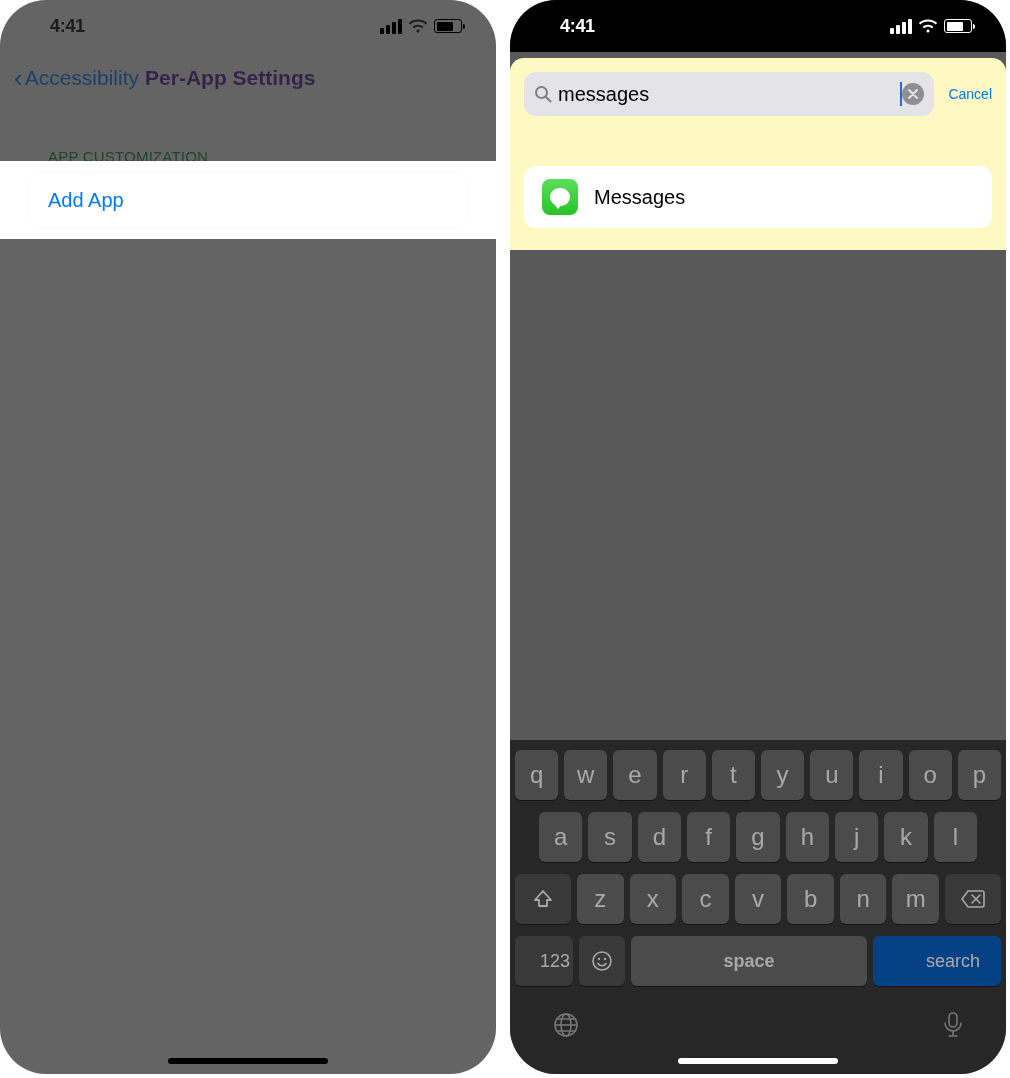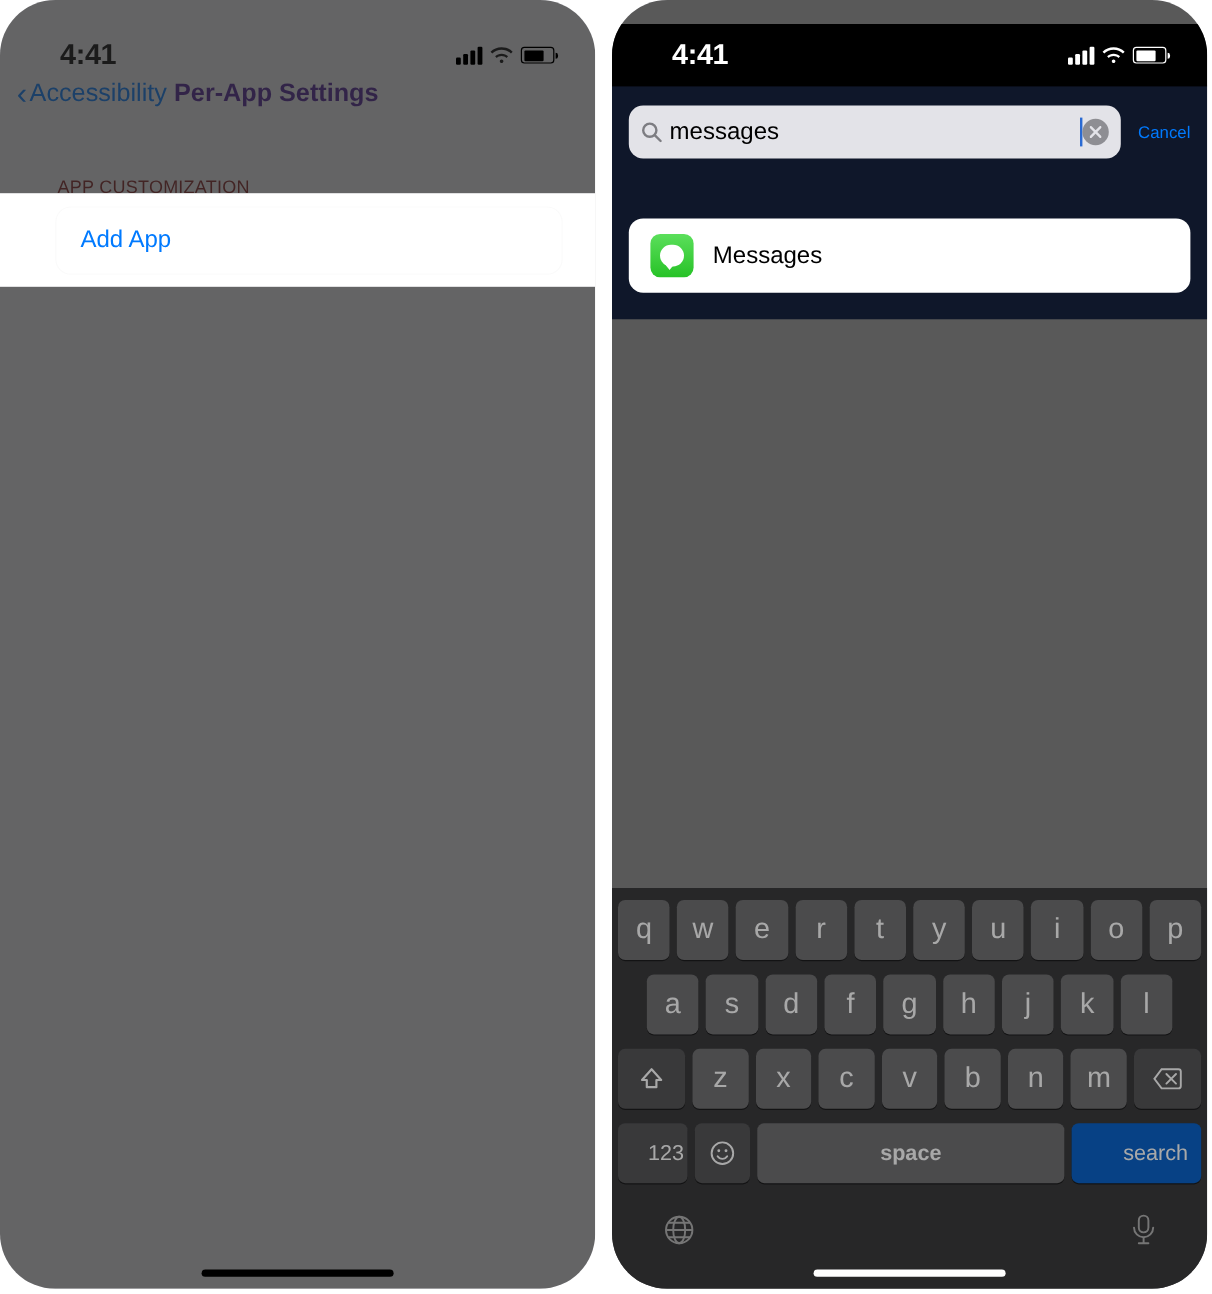--- a/index.html
+++ b/index.html
@@ -23,24 +23,23 @@
   
   .statusbar {
     position: absolute;
     top: 0; left: 0; right: 0;
     height: 52px;
     display: flex;
     align-items: center;
     justify-content: space-between;
     padding: 0 34px 0 50px;
     font-weight: 600;
-    font-size: 24px;
+    font-size: 18px;
     letter-spacing: -0.3px;
     z-index: 50;
-    margin-top: 20px;
   }
   .status-right { display: flex; align-items: center; gap: 6px; }
   .cell-bars { display: flex; align-items: flex-end; gap: 2px; }
   .cell-bars span { width: 4px; background: #000; border-radius: 1px; }
   .cell-bars span:nth-child(1){height:6px}
   .cell-bars span:nth-child(2){height:9px}
   .cell-bars span:nth-child(3){height:12px}
   .cell-bars span:nth-child(4){height:15px}
   .battery {
     width: 28px; height: 14px;
@@ -70,21 +69,21 @@
     display:flex; align-items:center;
     color:#007aff; font-size:21px;
   }
   .chev { font-size:26px; font-weight:300; margin-right:2px; line-height:1; }
   .title {
     font-weight:600; font-size:21px; color:#4c1d95;
     margin-left: 6px;
   }
   .section-header {
     position:absolute; top:148px; left:48px;
-    font-size:15px; color:#7f1d1d; letter-spacing:0.2px;
+    font-size:15px; color:#15803d; letter-spacing:0.2px;
     text-transform:uppercase;
   }
   .cell-row {
     position:absolute; top:172px; left:28px; right:28px;
     background:#fff; border-radius:12px;
     height:55px; display:flex; align-items:center;
     padding: 0 20px;
     color:#007aff; font-size:20px;
   }
   
@@ -93,41 +92,41 @@
     background:#fff; z-index:60;
   }
   .highlight-strip .cell-row{ position:static; margin:12px 28px 0; box-shadow:0 0 0 1px rgba(0,0,0,0.02);}
   
   .dim {
     position:absolute; inset:0; background:rgba(40,40,40,0.70);
     z-index:55;
   }
   .left-statusbar { color:#1b1b1b; z-index:57; }
   
-  .highlight-strip{ z-index:60;padding-left:19px; }
+  .highlight-strip{ z-index:60; }
 
   .home-indicator{
     position:absolute; bottom:10px; left:50%; transform:translateX(-50%);
     width:160px; height:6px; background:#000; border-radius:3px; z-index:70;
   }
   .right-statusbar{ color:#fff; background:#000; }
   .right-statusbar .cell-bars span{ background:#fff; }
   .right-statusbar .battery{ border-color:#fff; }
   .right-statusbar .battery::after{ background:#fff; }
   .right-statusbar .battery-fill{ background:#fff; }
 
   .right-dim{
     position:absolute; inset:0; background:#595959; z-index:1;
   }
   
   .sheet{
     position:absolute; top:58px; left:0; right:0;
-    background:#0f172a;
+    background:#fef9c3;
     border-radius: 14px 14px 0 0;
-    padding: 30px 14px 22px;
+    padding: 14px 14px 22px;
     z-index:10;
   }
   .sheet::before{
     content:''; position:absolute; top:-6px; left:50%; transform:translateX(-50%);
     width:44px; height:5px; background:#c9c9cd; border-radius:3px;
     display:none;
   }
   .search-row{ display:flex; gap:14px; align-items:center; }
   .searchbar{
     flex:1; height:44px; background:#e3e3e8; border-radius:12px;
@@ -187,21 +186,21 @@
     font-size:24px; flex:1;
     box-shadow: 0 1px 0 rgba(0,0,0,0.5);
   }
   .krow2{ padding: 0 24px; }
   .key-dark{ background:#565658; }
   .key-shift, .key-del{ width:56px; flex:none; }
   .krow4{ gap:6px; margin-bottom:10px;}
   .key-123{ width:58px; flex:none; font-size:18px;padding-left:22px; }
   .key-emoji{ width:46px; flex:none; font-size:22px; }
   .key-space{ flex:1; font-size:18px;font-weight:bold; }
-  .key-search{ width:108px; flex:none; background:#0a63c9; font-size:18px;padding-left:32px; }
+  .key-search{ width:128px; flex:none; background:#0a63c9; font-size:18px;padding-left:32px; }
   .kb-bottom{
     display:flex; justify-content:space-between; align-items:center;
     padding: 14px 36px 28px;
     color:#fff; font-size:28px;
   }
   .right-home{
     position:absolute; bottom:10px; left:50%; transform:translateX(-50%);
     width:160px; height:6px; background:#fff; border-radius:3px; z-index:70;
   }
 

